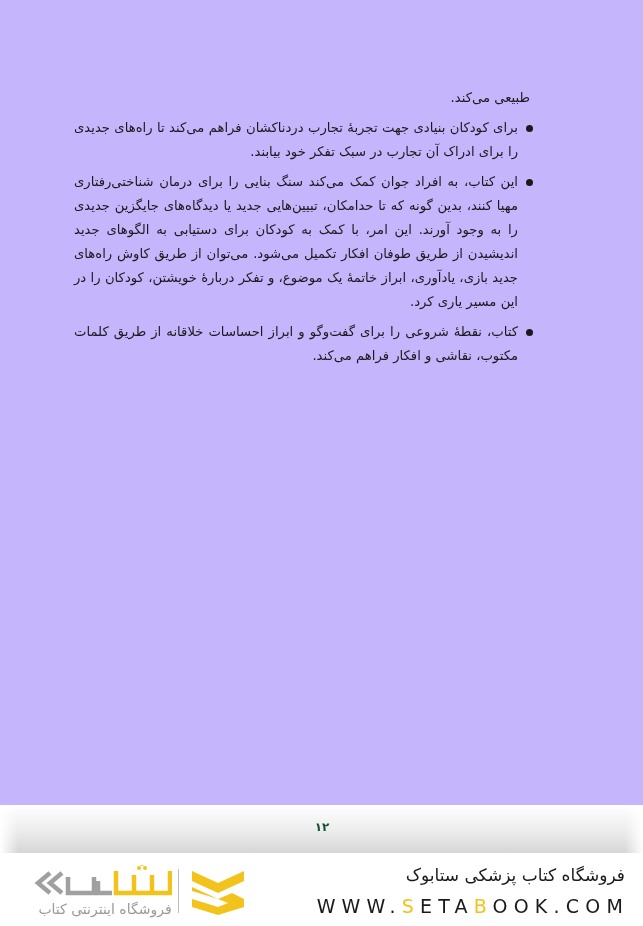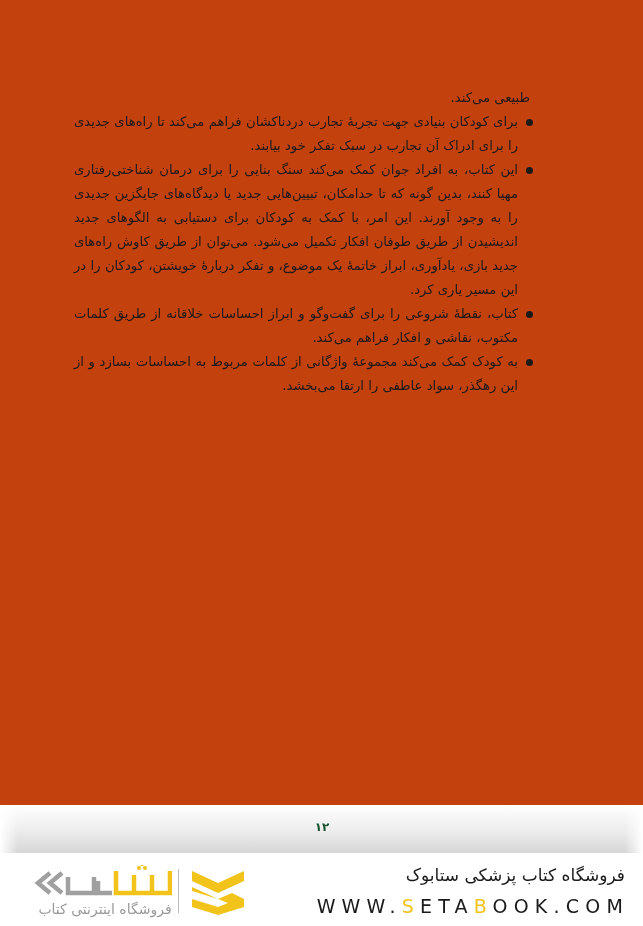--- a/index.html
+++ b/index.html
@@ -13,21 +13,21 @@
       position: relative;
       overflow: hidden;
       font-family: "DejaVu Sans", sans-serif;
       color: #1a1a1a;
     }
     .page {
       position: absolute;
       left: 0; top: 0;
       width: 643px;
       height: 853px;
-      background: #c2410c;
+      background: #c4b5fd;
     }
     .content {
       position: absolute;
       left: 74px;
       top: 86px;
       width: 456px;
       direction: rtl;
       text-align: justify;
       font-size: 13.2px;
       line-height: 24px;
@@ -39,20 +39,21 @@
       padding-right: 0;
     }
     .content ul {
       list-style: none;
       margin: 0;
       padding: 0;
     }
     .content li {
       position: relative;
       padding-right: 12px;
+      margin-top: 6px;
       text-align: justify;
       text-align-last: right;
     }
     .content li .bullet {
       position: absolute;
       right: -3px;
       top: 9px;
       width: 7px;
       height: 7px;
       border-radius: 50%;
@@ -183,24 +184,20 @@
         <span class="text">برای کودکان بنیادی جهت تجربهٔ تجارب دردناکشان فراهم می‌کند تا راه‌های جدیدی را برای ادراک آن تجارب در سبک تفکر خود بیابند.</span>
       </li>
       <li>
         <span class="bullet"></span>
         <span class="text">این کتاب، به افراد جوان کمک می‌کند سنگ بنایی را برای درمان شناختی‌رفتاری مهیا کنند، بدین گونه که تا حدامکان، تبیین‌هایی جدید یا دیدگاه‌های جایگزین جدیدی را به وجود آورند. این امر، با کمک به کودکان برای دستیابی به الگوهای جدید اندیشیدن از طریق طوفان افکار تکمیل می‌شود. می‌توان از طریق کاوش راه‌های جدید بازی، یادآوری، ابراز خاتمهٔ یک موضوع، و تفکر دربارهٔ خویشتن، کودکان را در این مسیر یاری کرد.</span>
       </li>
       <li>
         <span class="bullet"></span>
         <span class="text">کتاب، نقطهٔ شروعی را برای گفت‌وگو و ابراز احساسات خلاقانه از طریق کلمات مکتوب، نقاشی و افکار فراهم می‌کند.</span>
       </li>
-      <li>
-        <span class="bullet"></span>
-        <span class="text">به کودک کمک می‌کند مجموعهٔ واژگانی از کلمات مربوط به احساسات بسازد و از این رهگذر، سواد عاطفی را ارتقا می‌بخشد.</span>
-      </li>
     </ul>
   </div>
 </div>
 
 <div class="page-bottom-band"></div>
 <div class="page-number">۱۲</div>
 
 <div class="footer">
   <div class="logo">
     <svg class="logo-wordmark" viewBox="0 0 140 36" xmlns="http://www.w3.org/2000/svg">

